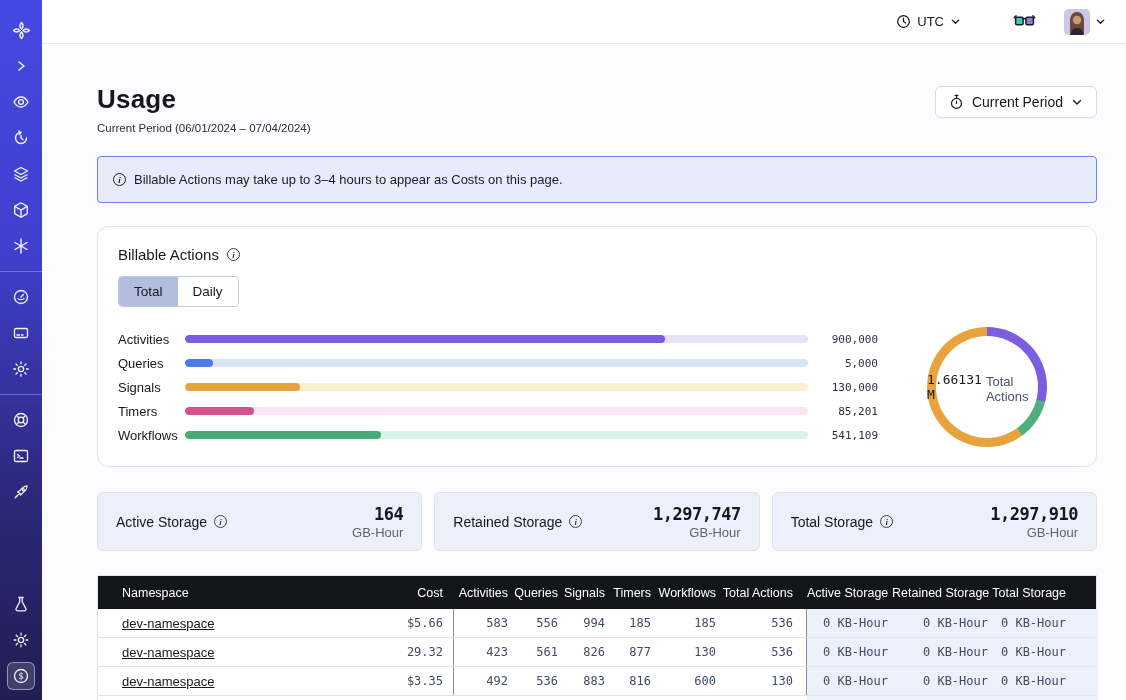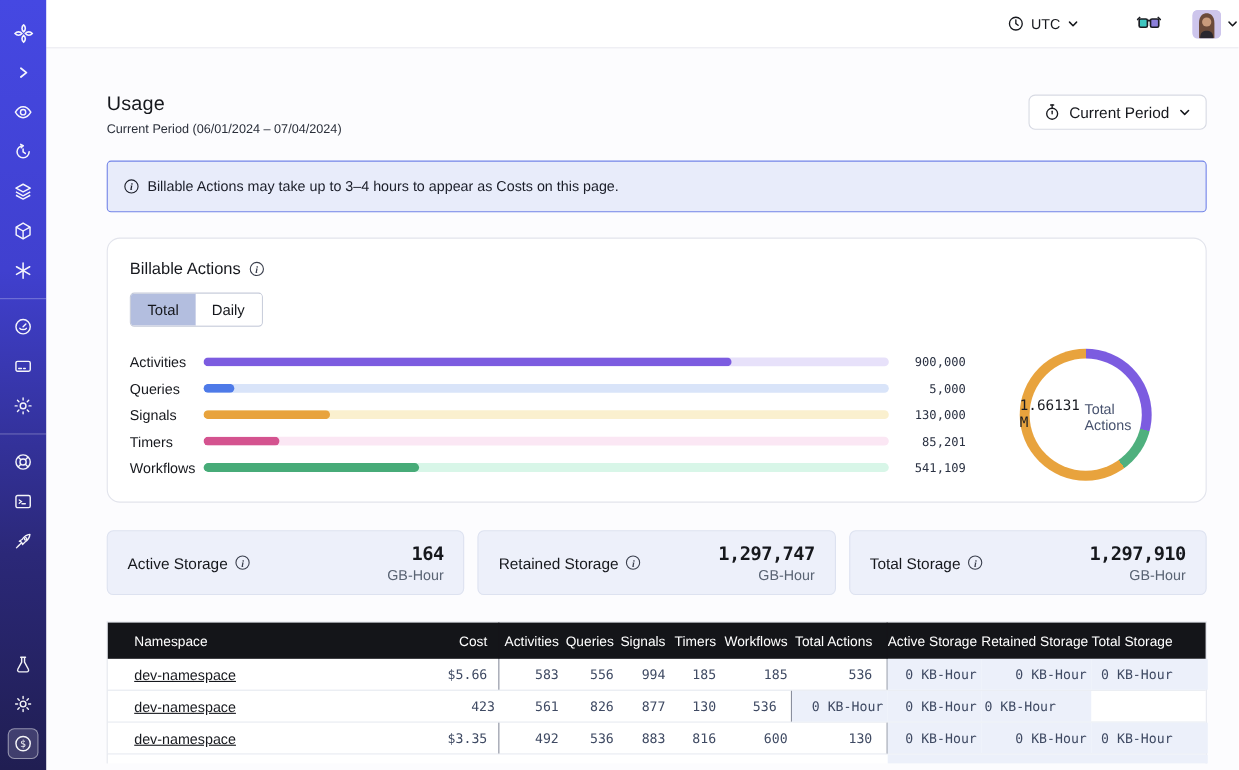--- a/index.html
+++ b/index.html
@@ -13,33 +13,33 @@
   .side-btn { width:28px; height:28px; display:flex; align-items:center; justify-content:center;
     margin:4px 0; border-radius:6px; cursor:pointer; }
   .side-btn svg { display:block; opacity:.95; }
   .side-divider { width:42px; height:1px; background:rgba(255,255,255,.28); margin:7px 0; }
   .side-spacer { flex:1; }
   .side-btn.active { background:rgba(255,255,255,.14); border:1px solid rgba(255,255,255,.45); }
 
   
   .topbar { position:fixed; left:42px; top:0; right:0; height:44px; background:#fff;
     border-bottom:1px solid #e8e9ef; display:flex; align-items:center; justify-content:flex-end;
-    gap:28px; z-index:9; }
+    padding-right:20px; gap:28px; z-index:9; }
   .tz-btn { display:flex; align-items:center; gap:6px; font-size:13px; color:#16181d;
     cursor:pointer; margin-right:24px; }
   .icon-btn { display:flex; align-items:center; justify-content:center; cursor:pointer; }
   .avatar-btn { display:flex; align-items:center; gap:5px; cursor:pointer; }
   .avatar { width:26px; height:26px; border-radius:5px; overflow:hidden; background:#cdc5ec; }
 
   
   .content { position:absolute; left:42px; top:44px; right:0; bottom:0;
     background:#fcfcfe; padding:0 29px 0 55px; overflow:hidden; }
 
   .page-head { display:flex; justify-content:space-between; align-items:flex-start; margin-top:40px; }
-  .page-title { font-size:18px; font-weight:400; letter-spacing:.2px; color:#16181d; }
+  .page-title { font-size:26px; font-weight:700; letter-spacing:.2px; color:#16181d; }
   .page-subtitle { font-size:11.5px; color:#2a2f3a; margin-top:7px; }
   .period-btn { display:flex; align-items:center; gap:8px; background:#fff;
     border:1px solid #d7dae3; border-radius:6px; height:32px; padding:0 13px;
     font-size:14px; color:#16181d; cursor:pointer; margin-top:2px; }
 
   .banner { margin-top:22px; background:#e8ecfa; border:1px solid #7183e8; border-radius:4px;
     padding:15px 15px; display:flex; align-items:center; gap:8px; font-size:13px; color:#1a1d28; }
 
   .info-i { display:inline-flex; width:13px; height:13px; border:1.2px solid currentColor;
     border-radius:50%; align-items:center; justify-content:center; font-size:9px;
@@ -404,20 +404,21 @@
       <div class="cell c-right num">185</div>
       <div class="cell c-right num">185</div>
       <div class="cell c-right pr13 num div-r">536</div>
       <div class="cell c-right num store-cell">0 KB-Hour</div>
       <div class="cell c-right num store-cell">0 KB-Hour</div>
       <div class="cell c-right pr32 num store-cell">0 KB-Hour</div>
     </div>
 
     <div class="t-row t-body">
       <div class="cell c-left"><a class="ns-link">dev-namespace</a></div>
+      <div class="cell c-right pr10 num div-r">29.32</div>
       <div class="cell c-right num">423</div>
       <div class="cell c-right num">561</div>
       <div class="cell c-right num">826</div>
       <div class="cell c-right num">877</div>
       <div class="cell c-right num">130</div>
       <div class="cell c-right pr13 num div-r">536</div>
       <div class="cell c-right num store-cell">0 KB-Hour</div>
       <div class="cell c-right num store-cell">0 KB-Hour</div>
       <div class="cell c-right pr32 num store-cell">0 KB-Hour</div>
     </div>

